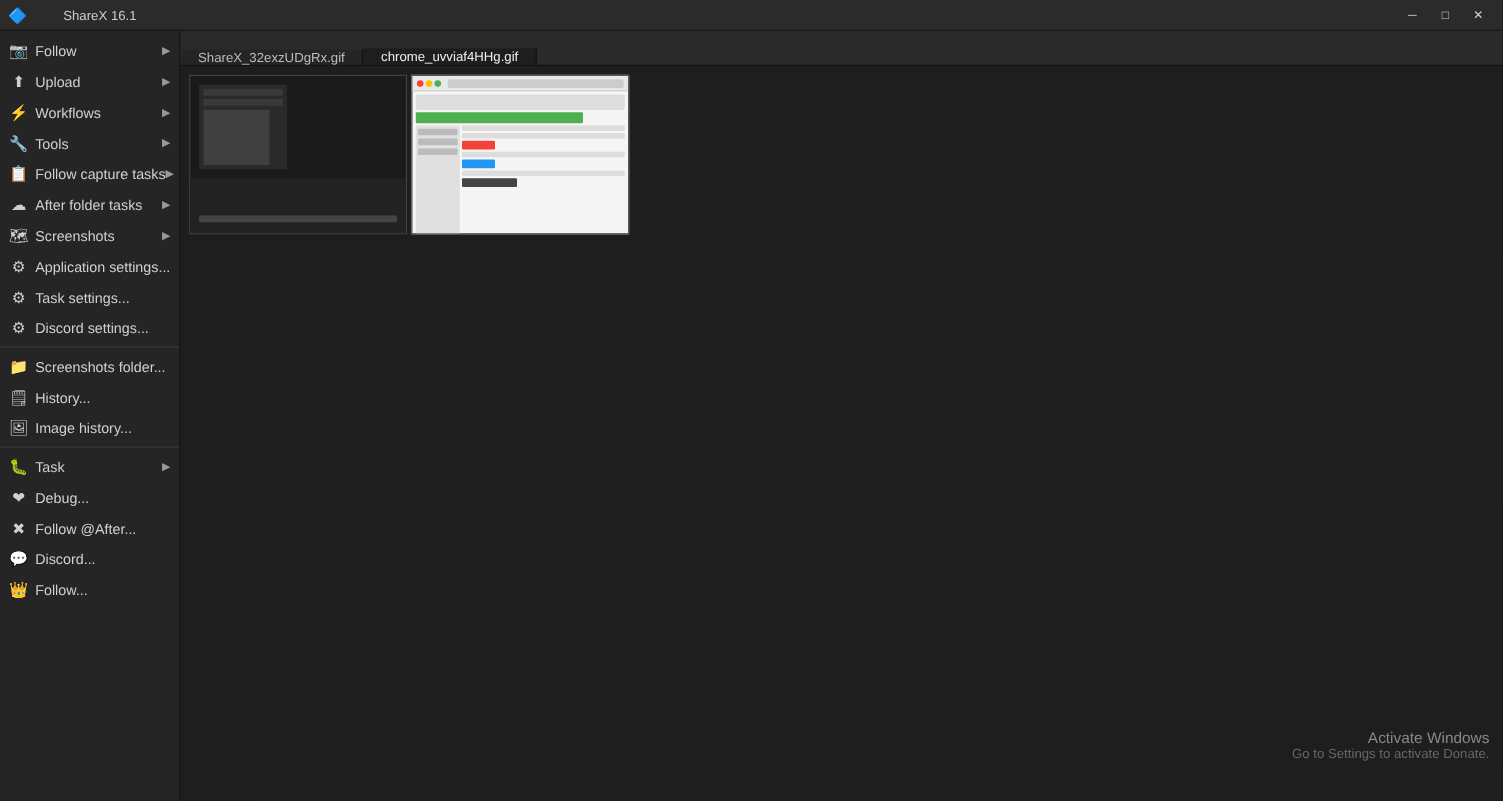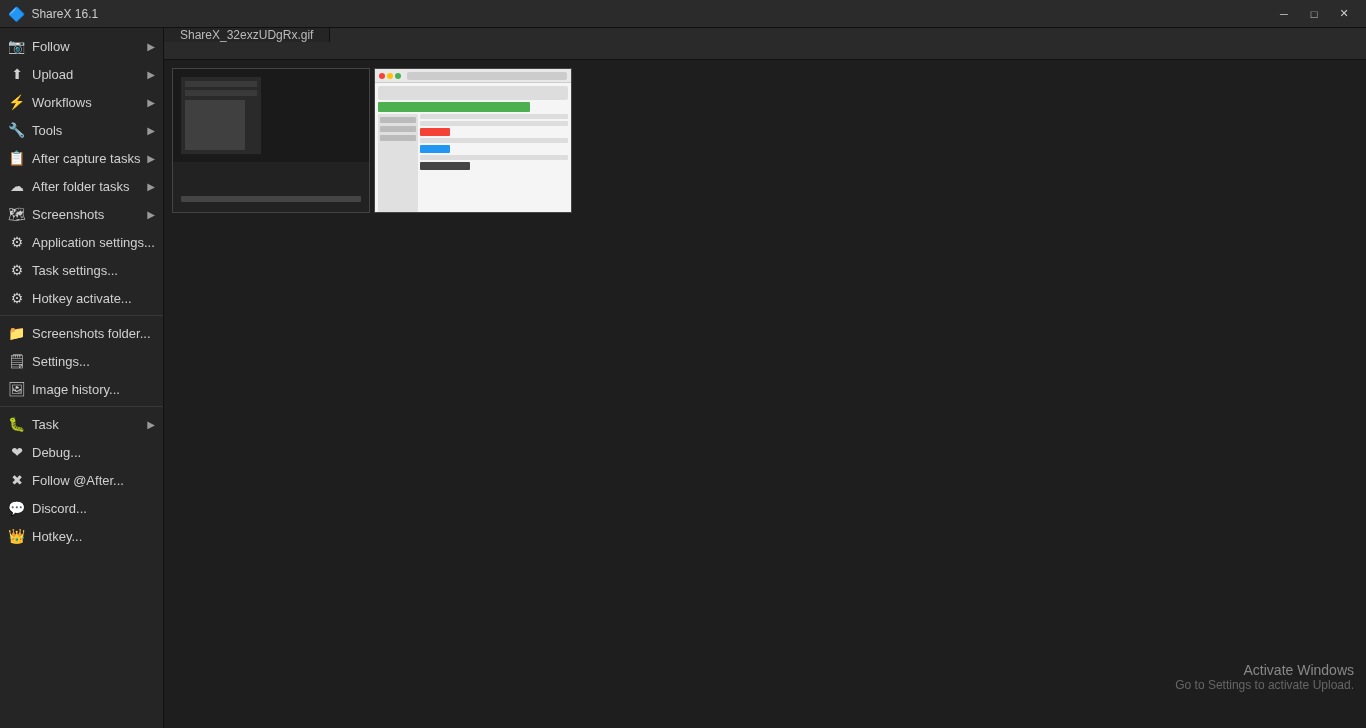--- a/index.html
+++ b/index.html
@@ -27,20 +27,21 @@
       border-bottom: 1px solid #111;
     }
     .titlebar-left {
       display: flex;
       align-items: center;
       gap: 6px;
     }
     .titlebar-title {
       font-size: 12px;
       color: #ccc;
+      margin-left: 26px;
     }
     .titlebar-controls {
       display: flex;
       align-items: center;
       gap: 2px;
     }
     .titlebar-btn {
       width: 28px; height: 28px;
       display: flex; align-items: center; justify-content: center;
       cursor: pointer;
@@ -105,21 +106,21 @@
       flex-direction: column;
       background: #1e1e1e;
     }
 
     
     .tab-bar {
       display: flex;
       background: #2a2a2a;
       border-bottom: 1px solid #111;
       height: 32px;
-      align-items: flex-start;
+      align-items: flex-end;
     }
     .tab {
       display: flex;
       align-items: center;
       padding: 0 16px;
       background: #252525;
       border-right: 1px solid #111;
       cursor: pointer;
       font-size: 12px;
       color: #bbb;
@@ -290,21 +291,21 @@
         <span>Workflows</span>
         <span class="arrow">▶</span>
       </div>
       <div class="menu-item">
         <span class="icon">🔧</span>
         <span>Tools</span>
         <span class="arrow">▶</span>
       </div>
       <div class="menu-item">
         <span class="icon">📋</span>
-        <span>After capture tasks</span>
+        <span>Follow capture tasks</span>
         <span class="arrow">▶</span>
       </div>
       <div class="menu-item">
         <span class="icon">☁</span>
         <span>After folder tasks</span>
         <span class="arrow">▶</span>
       </div>
       <div class="menu-item">
         <span class="icon">🗺</span>
         <span>Screenshots</span>
@@ -313,30 +314,30 @@
       <div class="menu-item">
         <span class="icon">⚙</span>
         <span>Application settings...</span>
       </div>
       <div class="menu-item">
         <span class="icon">⚙</span>
         <span>Task settings...</span>
       </div>
       <div class="menu-item">
         <span class="icon">⚙</span>
-        <span>Hotkey activate...</span>
+        <span>Discord settings...</span>
       </div>
       <div class="menu-separator"></div>
       <div class="menu-item">
         <span class="icon">📁</span>
         <span>Screenshots folder...</span>
       </div>
       <div class="menu-item">
         <span class="icon">🗒</span>
-        <span>Settings...</span>
+        <span>History...</span>
       </div>
       <div class="menu-item">
         <span class="icon">🖼</span>
         <span>Image history...</span>
       </div>
       <div class="menu-separator"></div>
       <div class="menu-item">
         <span class="icon">🐛</span>
         <span>Task</span>
         <span class="arrow">▶</span>
@@ -348,28 +349,29 @@
       <div class="menu-item">
         <span class="icon">✖</span>
         <span>Follow @After...</span>
       </div>
       <div class="menu-item">
         <span class="icon">💬</span>
         <span>Discord...</span>
       </div>
       <div class="menu-item">
         <span class="icon">👑</span>
-        <span>Hotkey...</span>
+        <span>Follow...</span>
       </div>
     </div>
 
   <div class="content-area">
 
     <div class="tab-bar">
     <div class="tab">ShareX_32exzUDgRx.gif</div>
+        <div class="tab active">chrome_uvviaf4HHg.gif</div>
       </div>
 
     <div class="thumbnail-area">
 
       <div class="thumbnail-item">
         <div class="thumbnail-img thumb1">
           <div class="inner">
             <div class="inner-row"></div>
             <div class="inner-row"></div>
             <div class="inner-img"></div>
@@ -410,14 +412,14 @@
             </div>
           </div>
         </div>
       </div>
     </div>
   </div>
 </div>
 
 <div class="activate-windows">
   <div class="line1">Activate Windows</div>
-  <div class="line2">Go to Settings to activate Upload.</div>
+  <div class="line2">Go to Settings to activate Donate.</div>
 </div>
 
 </body></html>

